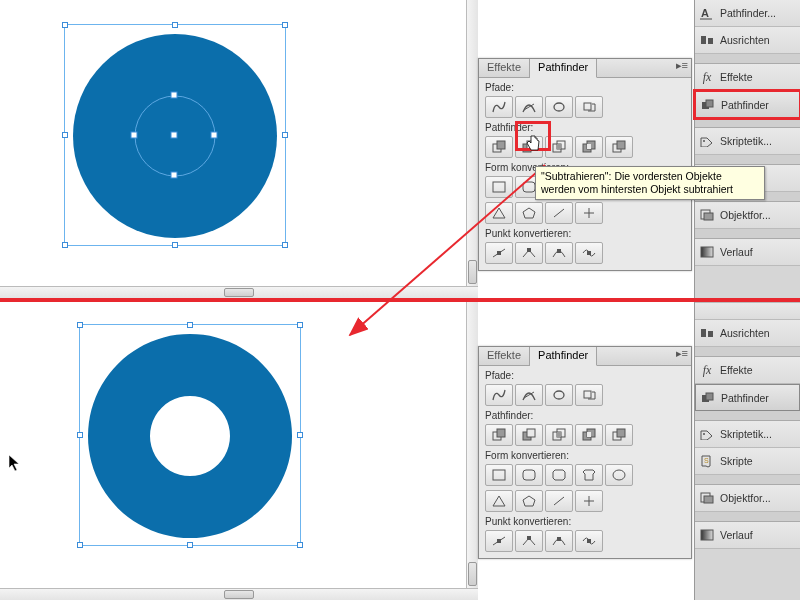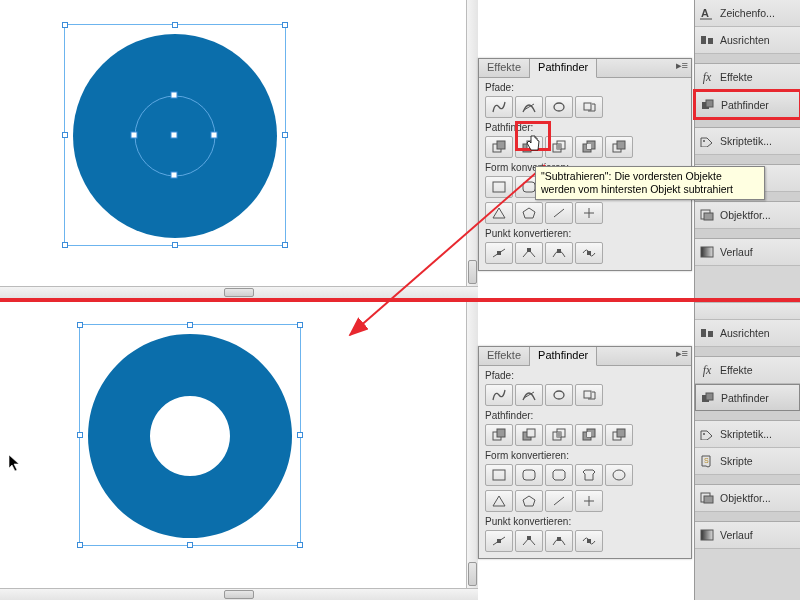--- a/index.html
+++ b/index.html
@@ -235,21 +235,21 @@
   <div class="tooltip" style="left:535px; top:166px;">"Subtrahieren": Die vordersten Objekte werden vom hintersten Objekt subtrahiert</div>
 
   <div class="side-panels">
     <div class="side-item">
         <span class="side-icon">
           <svg width="14" height="14">
             <text x="1" y="11" font-size="11" font-weight="bold" fill="#444">A</text>
             <line x1="0" y1="13" x2="12" y2="13" stroke="#444"></line>
           </svg>
         </span>
-        <span>Zeichenfo...</span>
+        <span>Pathfinder...</span>
       </div>
     <div class="side-item">
         <span class="side-icon">
           <svg width="14" height="12">
             <rect x="1" y="2" width="5" height="8" fill="#555"></rect>
             <rect x="8" y="4" width="5" height="6" fill="#555"></rect>
           </svg>
         </span>
         <span>Ausrichten</span>
       </div>

